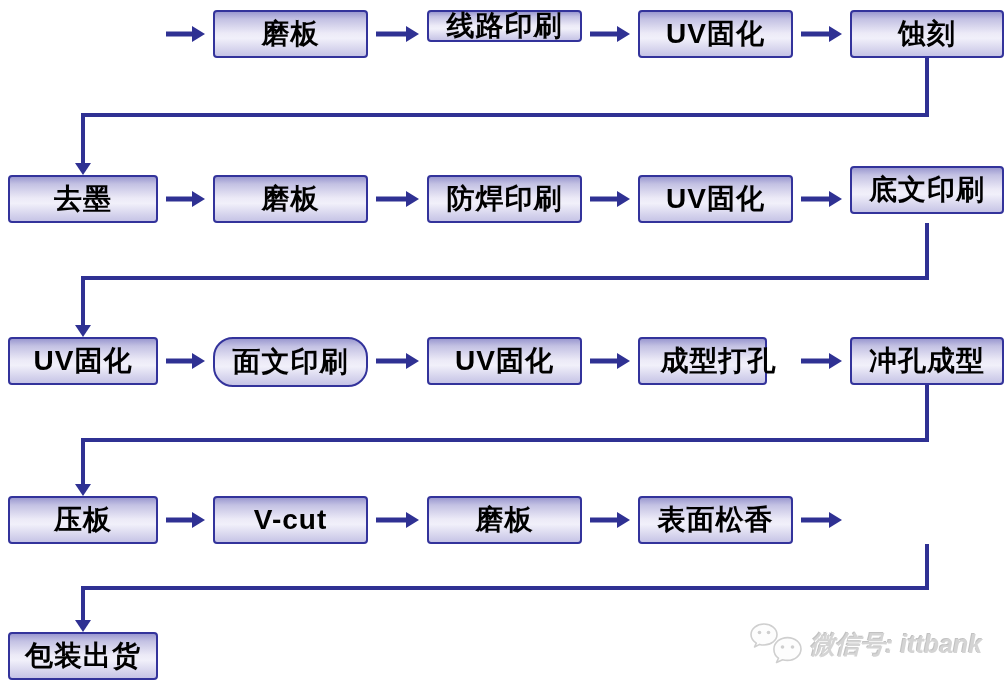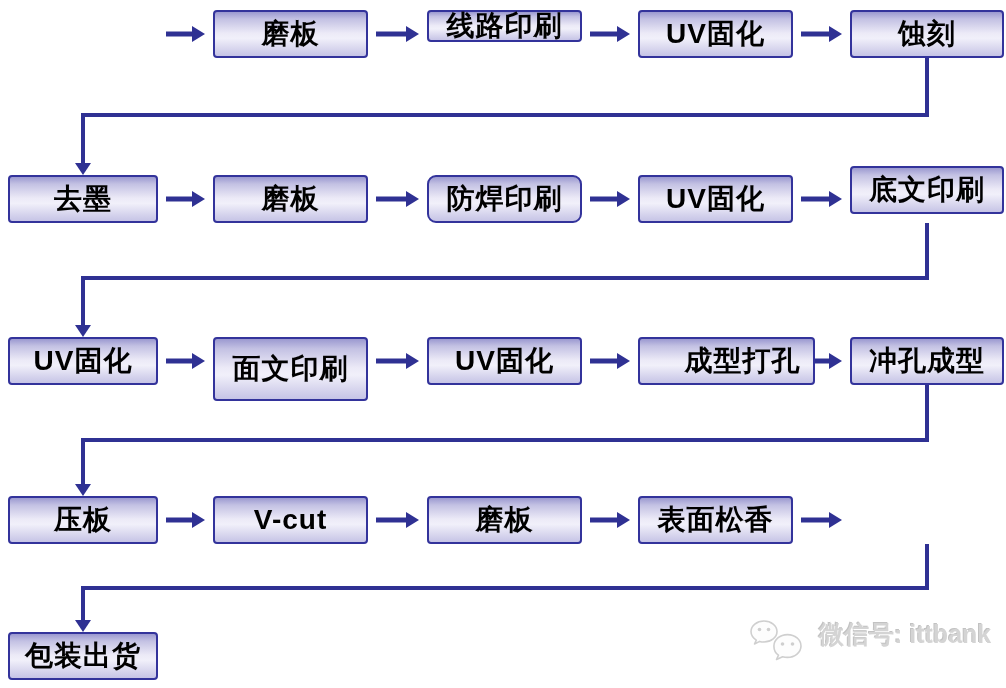--- a/index.html
+++ b/index.html
@@ -51,23 +51,24 @@
     color: #000000;
     letter-spacing: 1px;
     white-space: nowrap;
   }
   .watermark {
     position: absolute;
     left: 750px;
     top: 618px;
     height: 52px;
     display: flex;
-    align-items: flex-start;
-    gap: 17px;
+    align-items: center;
+    gap: 8px;
     z-index: 3;
+    font-style: italic;
   }
   .watermark-label {
     font-size: 25px;
     font-weight: bold;
     color: #d4d4d4;
     text-shadow: 1px 1px 0 #ffffff, -1px -1px 0 #c2c2c2;
     white-space: nowrap;
   }
 </style>
 </head>
@@ -118,27 +119,27 @@
       <polygon points="75,620 91,620 83,632" fill="#2f3193"></polygon>
     </svg>
 
   <div id="boxes">
       <div class="flow-box" style="left: 213px; top: 10px; width: 155px; height: 48px;">磨板</div>
       <div class="flow-box" style="left: 427px; top: 10px; width: 155px; height: 32px;">线路印刷</div>
       <div class="flow-box" style="left: 638px; top: 10px; width: 155px; height: 48px;">UV固化</div>
       <div class="flow-box" style="left: 850px; top: 10px; width: 154px; height: 48px; text-align: center;">蚀刻</div>
       <div class="flow-box" style="left: 8px; top: 175px; width: 150px; height: 48px;">去墨</div>
       <div class="flow-box" style="left: 213px; top: 175px; width: 155px; height: 48px;">磨板</div>
-      <div class="flow-box" style="left: 427px; top: 175px; width: 155px; height: 48px; border-radius: 9px;">防焊印刷</div>
+      <div class="flow-box" style="left: 427px; top: 175px; width: 155px; height: 48px;">防焊印刷</div>
       <div class="flow-box" style="left: 638px; top: 175px; width: 155px; height: 48px;">UV固化</div>
       <div class="flow-box" style="left: 850px; top: 166px; width: 154px; height: 48px;">底文印刷</div>
       <div class="flow-box" style="left: 8px; top: 337px; width: 150px; height: 48px;">UV固化</div>
-      <div class="flow-box" style="left: 213px; top: 337px; width: 155px; height: 64px;">面文印刷</div>
+      <div class="flow-box" style="left: 213px; top: 337px; width: 155px; height: 50px; border-radius: 20px;">面文印刷</div>
       <div class="flow-box" style="left: 427px; top: 337px; width: 155px; height: 48px;">UV固化</div>
-      <div class="flow-box" style="left: 638px; top: 337px; width: 177px; height: 48px; padding-left: 32px;">成型打孔</div>
+      <div class="flow-box" style="left: 638px; top: 337px; width: 129px; height: 48px; padding-left: 32px;">成型打孔</div>
       <div class="flow-box" style="left: 850px; top: 337px; width: 154px; height: 48px;">冲孔成型</div>
       <div class="flow-box" style="left: 8px; top: 496px; width: 150px; height: 48px;">压板</div>
       <div class="flow-box" style="left: 213px; top: 496px; width: 155px; height: 48px;">V-cut</div>
       <div class="flow-box" style="left: 427px; top: 496px; width: 155px; height: 48px;">磨板</div>
       <div class="flow-box" style="left: 638px; top: 496px; width: 155px; height: 48px;">表面松香</div>
       <div class="flow-box" style="left: 8px; top: 632px; width: 150px; height: 48px;">包装出货</div>
     </div>
 
   <div class="watermark">
     <svg width="52" height="46" viewBox="0 0 52 46" xmlns="http://www.w3.org/2000/svg">

